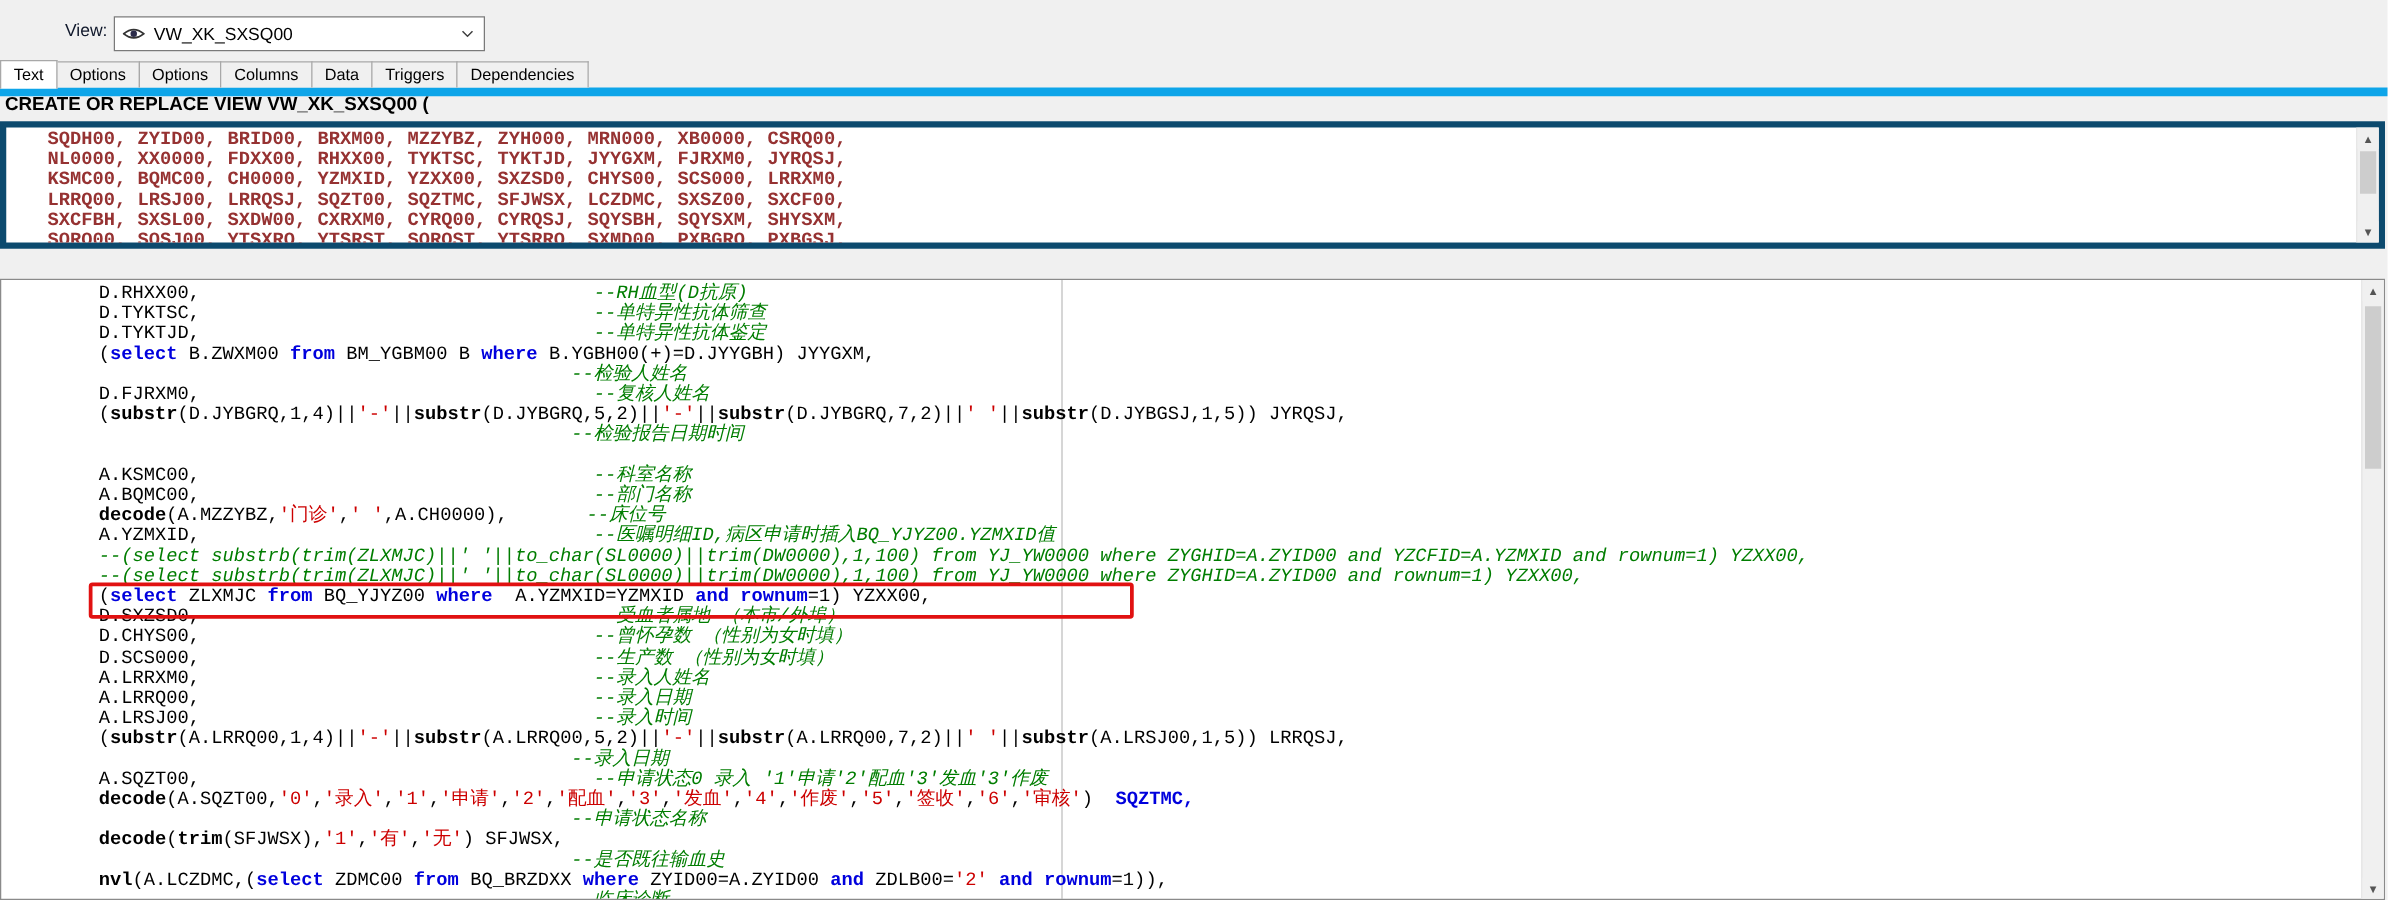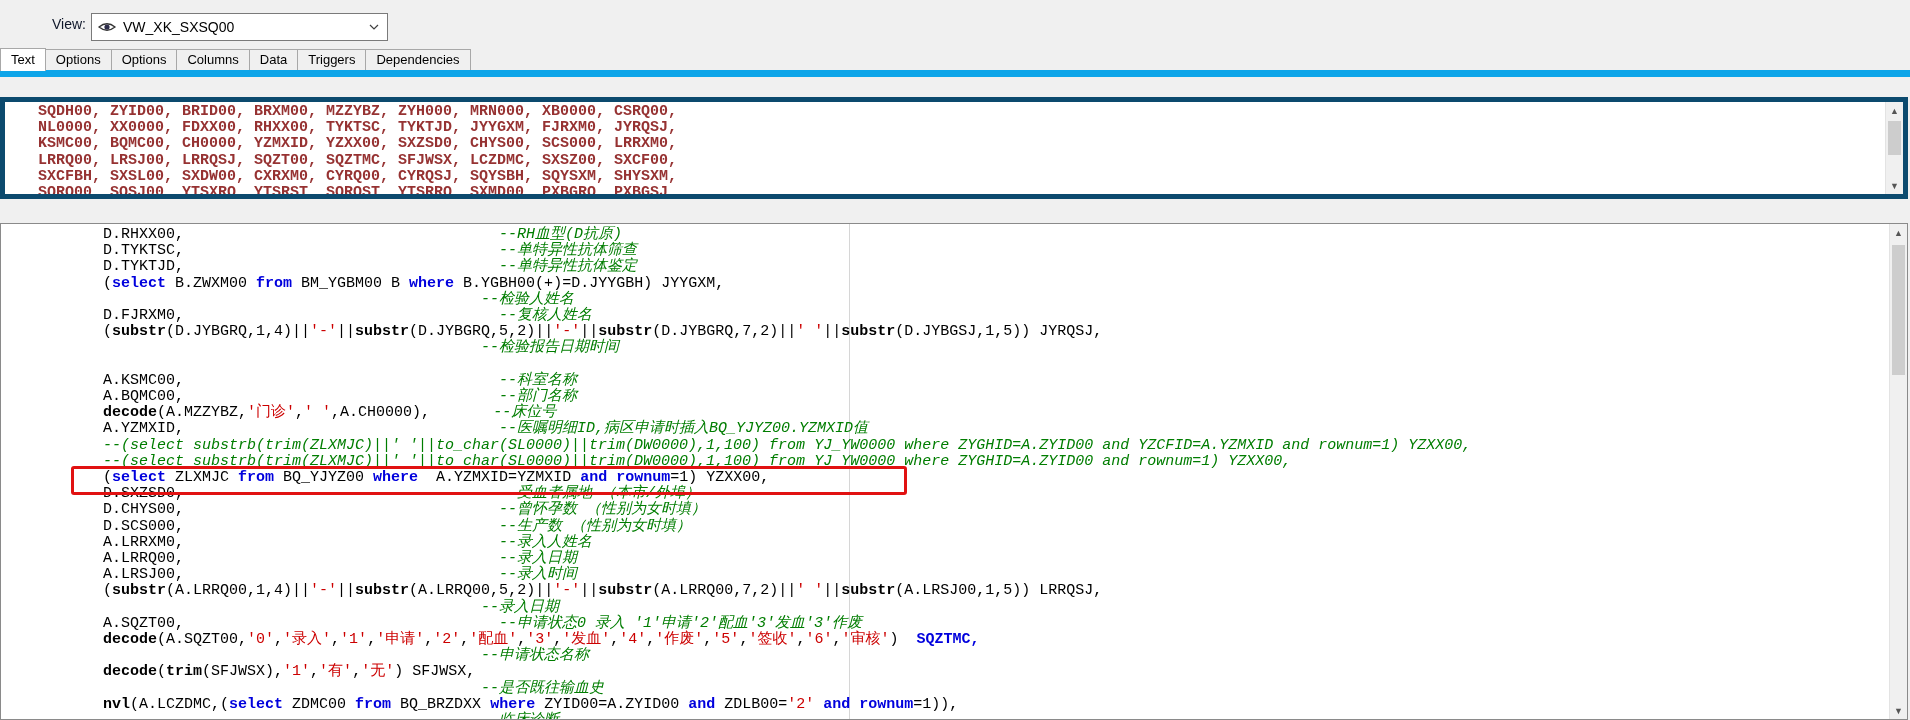--- a/index.html
+++ b/index.html
@@ -51,21 +51,20 @@
   }
   .columns-pre{margin:0;padding:2px 0 0 33px;font-size:15px;line-height:16.2px;
     font-weight:bold;color:var(--columns);white-space:pre;}
   .cline{white-space:pre;}
 
   .code-area{
     position:absolute;left:0;top:223px;width:1908px;height:497px;
     background-color:#fff;border:1px solid #8a8a8a;box-sizing:border-box;overflow:hidden;
     background-image:linear-gradient(to right,
       transparent 848px, var(--guide) 848px, var(--guide) 849px, transparent 849px);
-    padding-left:24px;
   }
   .code-pre{margin:0;padding:3px 0 0 6px;font-size:15px;line-height:16.2px;color:var(--plain);white-space:pre;}
   .codeline{white-space:pre;}
   .tk-p{color:var(--plain);}
   .tk-k{color:var(--kw);font-weight:bold;}
   .tk-f{color:var(--plain);font-weight:bold;}
   .tk-s{color:var(--str);}
   .tk-c{color:var(--com);font-style:italic;}
 
   .highlight-box{
@@ -108,20 +107,21 @@
   <div class="tabbar">
       <div class="tab active">Text</div>
       <div class="tab">Options</div>
       <div class="tab">Options</div>
       <div class="tab">Columns</div>
       <div class="tab">Data</div>
       <div class="tab">Triggers</div>
       <div class="tab">Dependencies</div>
     </div>
 
+  <div class="create-line">CREATE OR REPLACE VIEW VW_XK_SXSQ00 (</div>
 
   <div class="columns-area">
     <div class="columns-pre mono"><div class="cline">SQDH00, ZYID00, BRID00, BRXM00, MZZYBZ, ZYH000, MRN000, XB0000, CSRQ00,</div><div class="cline">NL0000, XX0000, FDXX00, RHXX00, TYKTSC, TYKTJD, JYYGXM, FJRXM0, JYRQSJ,</div><div class="cline">KSMC00, BQMC00, CH0000, YZMXID, YZXX00, SXZSD0, CHYS00, SCS000, LRRXM0,</div><div class="cline">LRRQ00, LRSJ00, LRRQSJ, SQZT00, SQZTMC, SFJWSX, LCZDMC, SXSZ00, SXCF00,</div><div class="cline">SXCFBH, SXSL00, SXDW00, CXRXM0, CYRQ00, CYRQSJ, SQYSBH, SQYSXM, SHYSXM,</div><div class="cline">SQRQ00, SQSJ00, YTSXRQ, YTSRST, SQRQST, YTSRRQ, SXMD00, PXBGRQ, PXBGSJ,</div></div>
     <div class="vscroll">
       <div class="sb-btn up">▲</div>
       <div class="sb-thumb" style="top:19px;height:34px;"></div>
       <div class="sb-btn down">▼</div>
     </div>
   </div>
 

